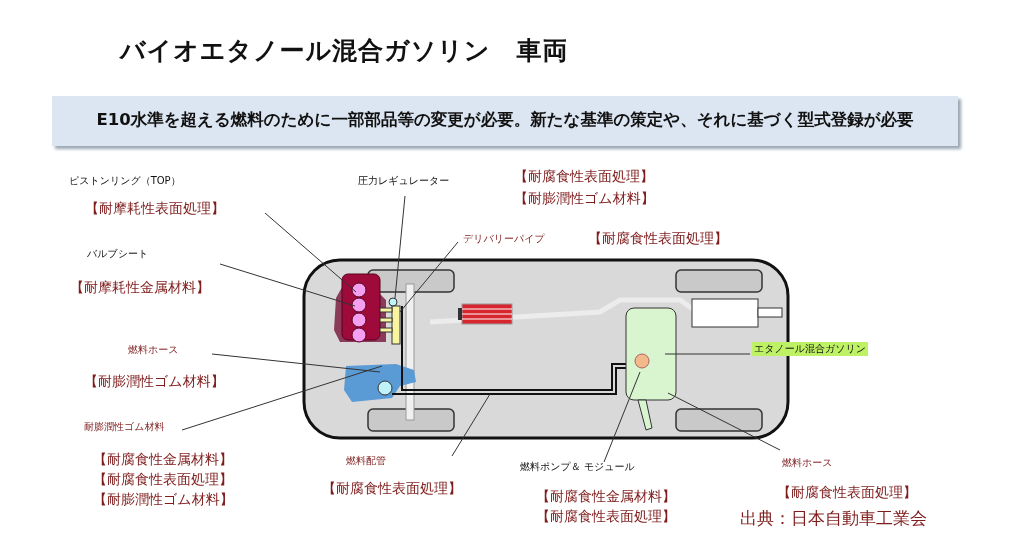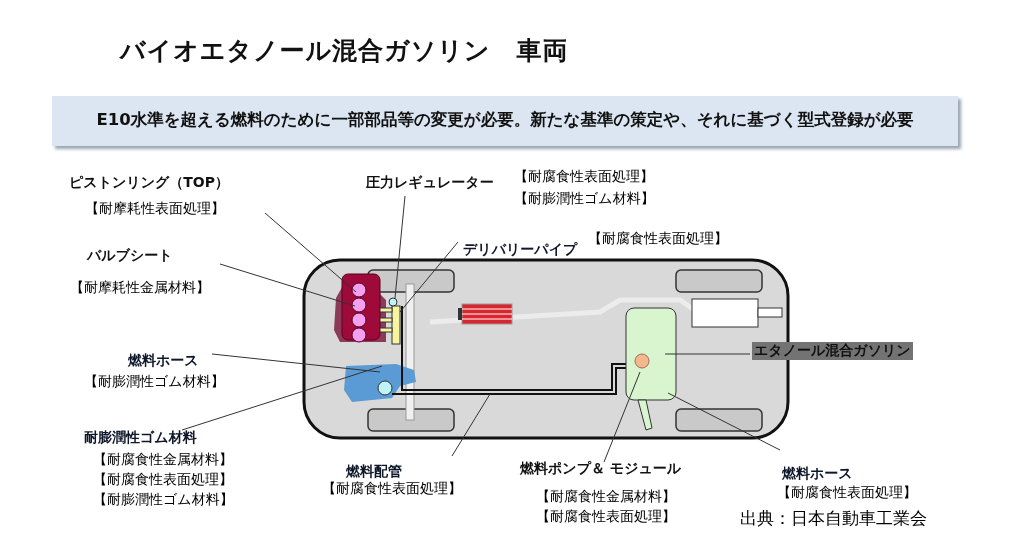--- a/index.html
+++ b/index.html
@@ -3,23 +3,23 @@
 <meta charset="utf-8">
 <style>
   html, body { margin:0; padding:0; }
   body { width:1024px; height:552px; background:#ffffff; position:relative; overflow:hidden;
          font-family:"DejaVu Sans", sans-serif; color:#111; }
   .abs { position:absolute; white-space:nowrap; }
   .title { left:120px; top:34px; font-size:25px; font-weight:bold; letter-spacing:1px;text-align:center; }
   .banner { left:52px; top:96px; width:906px; height:50px; background:#dce6f2;
             box-shadow:3px 3px 3px #9aa6b3; }
   .banner-text { position:absolute; left:0; right:0; top:13px; text-align:center; font-size:16.5px; font-weight:bold; }
-  .lbl { font-size:14px; font-weight:bold; }
-  .red { color:#0f172a;margin-top:9px; }
-  .note { font-size:14px; color:#000000; line-height:20px; }
+  .lbl { font-size:10px; font-weight:normal; }
+  .red { color:#7f1d1d; }
+  .note { font-size:14px; color:#7f1d1d; line-height:20px; }
   svg.diagram { position:absolute; left:0; top:0; }
 </style>
 </head>
 <body>
 
 <div class="abs title">バイオエタノール混合ガソリン　車両</div>
 
 <div class="abs banner">
   <div class="banner-text">E10水準を超える燃料のために一部部品等の変更が必要。新たな基準の策定や、それに基づく型式登録が必要</div>
 </div>
@@ -97,32 +97,32 @@
 <div class="abs note" style="left:70px;top:277px;">【耐摩耗性金属材料】</div>
 
 <div class="abs lbl red" style="left:128px;top:343px;">燃料ホース</div>
 <div class="abs note" style="left:84px;top:371px;">【耐膨潤性ゴム材料】</div>
 
 <div class="abs lbl red" style="left:84px;top:420px;">耐膨潤性ゴム材料</div>
 <div class="abs note" style="left:93px;top:449px;">【耐腐食性金属材料】</div>
 <div class="abs note" style="left:93px;top:469px;">【耐腐食性表面処理】</div>
 <div class="abs note" style="left:93px;top:489px;">【耐膨潤性ゴム材料】</div>
 
-<div class="abs lbl" style="left:366px;top:174px;">圧力レギュレーター</div>
+<div class="abs lbl" style="left:358px;top:174px;">圧力レギュレーター</div>
 <div class="abs note" style="left:514px;top:166px;">【耐腐食性表面処理】</div>
 <div class="abs note" style="left:514px;top:188px;">【耐膨潤性ゴム材料】</div>
 
 <div class="abs lbl red" style="left:463px;top:232px;">デリバリーパイプ</div>
 <div class="abs note" style="left:588px;top:228px;">【耐腐食性表面処理】</div>
 
 <div class="abs lbl red" style="left:346px;top:454px;">燃料配管</div>
 <div class="abs note" style="left:322px;top:478px;">【耐腐食性表面処理】</div>
 
 <div class="abs lbl" style="left:520px;top:460px;">燃料ポンプ＆ モジュール</div>
 <div class="abs note" style="left:536px;top:486px;">【耐腐食性金属材料】</div>
 <div class="abs note" style="left:536px;top:506px;">【耐腐食性表面処理】</div>
 
-<div class="abs lbl" style="left:752px;top:342px;background:#737373;padding:0 2px;">エタノール混合ガソリン</div>
+<div class="abs lbl" style="left:752px;top:342px;background:#bef264;padding:0 2px;">エタノール混合ガソリン</div>
 
 <div class="abs lbl red" style="left:782px;top:456px;">燃料ホース</div>
 <div class="abs note" style="left:777px;top:482px;">【耐腐食性表面処理】</div>
 
 <div class="abs note" style="left:740px;top:508px;font-size:17px;">出典：日本自動車工業会</div>
 
 </body></html>

